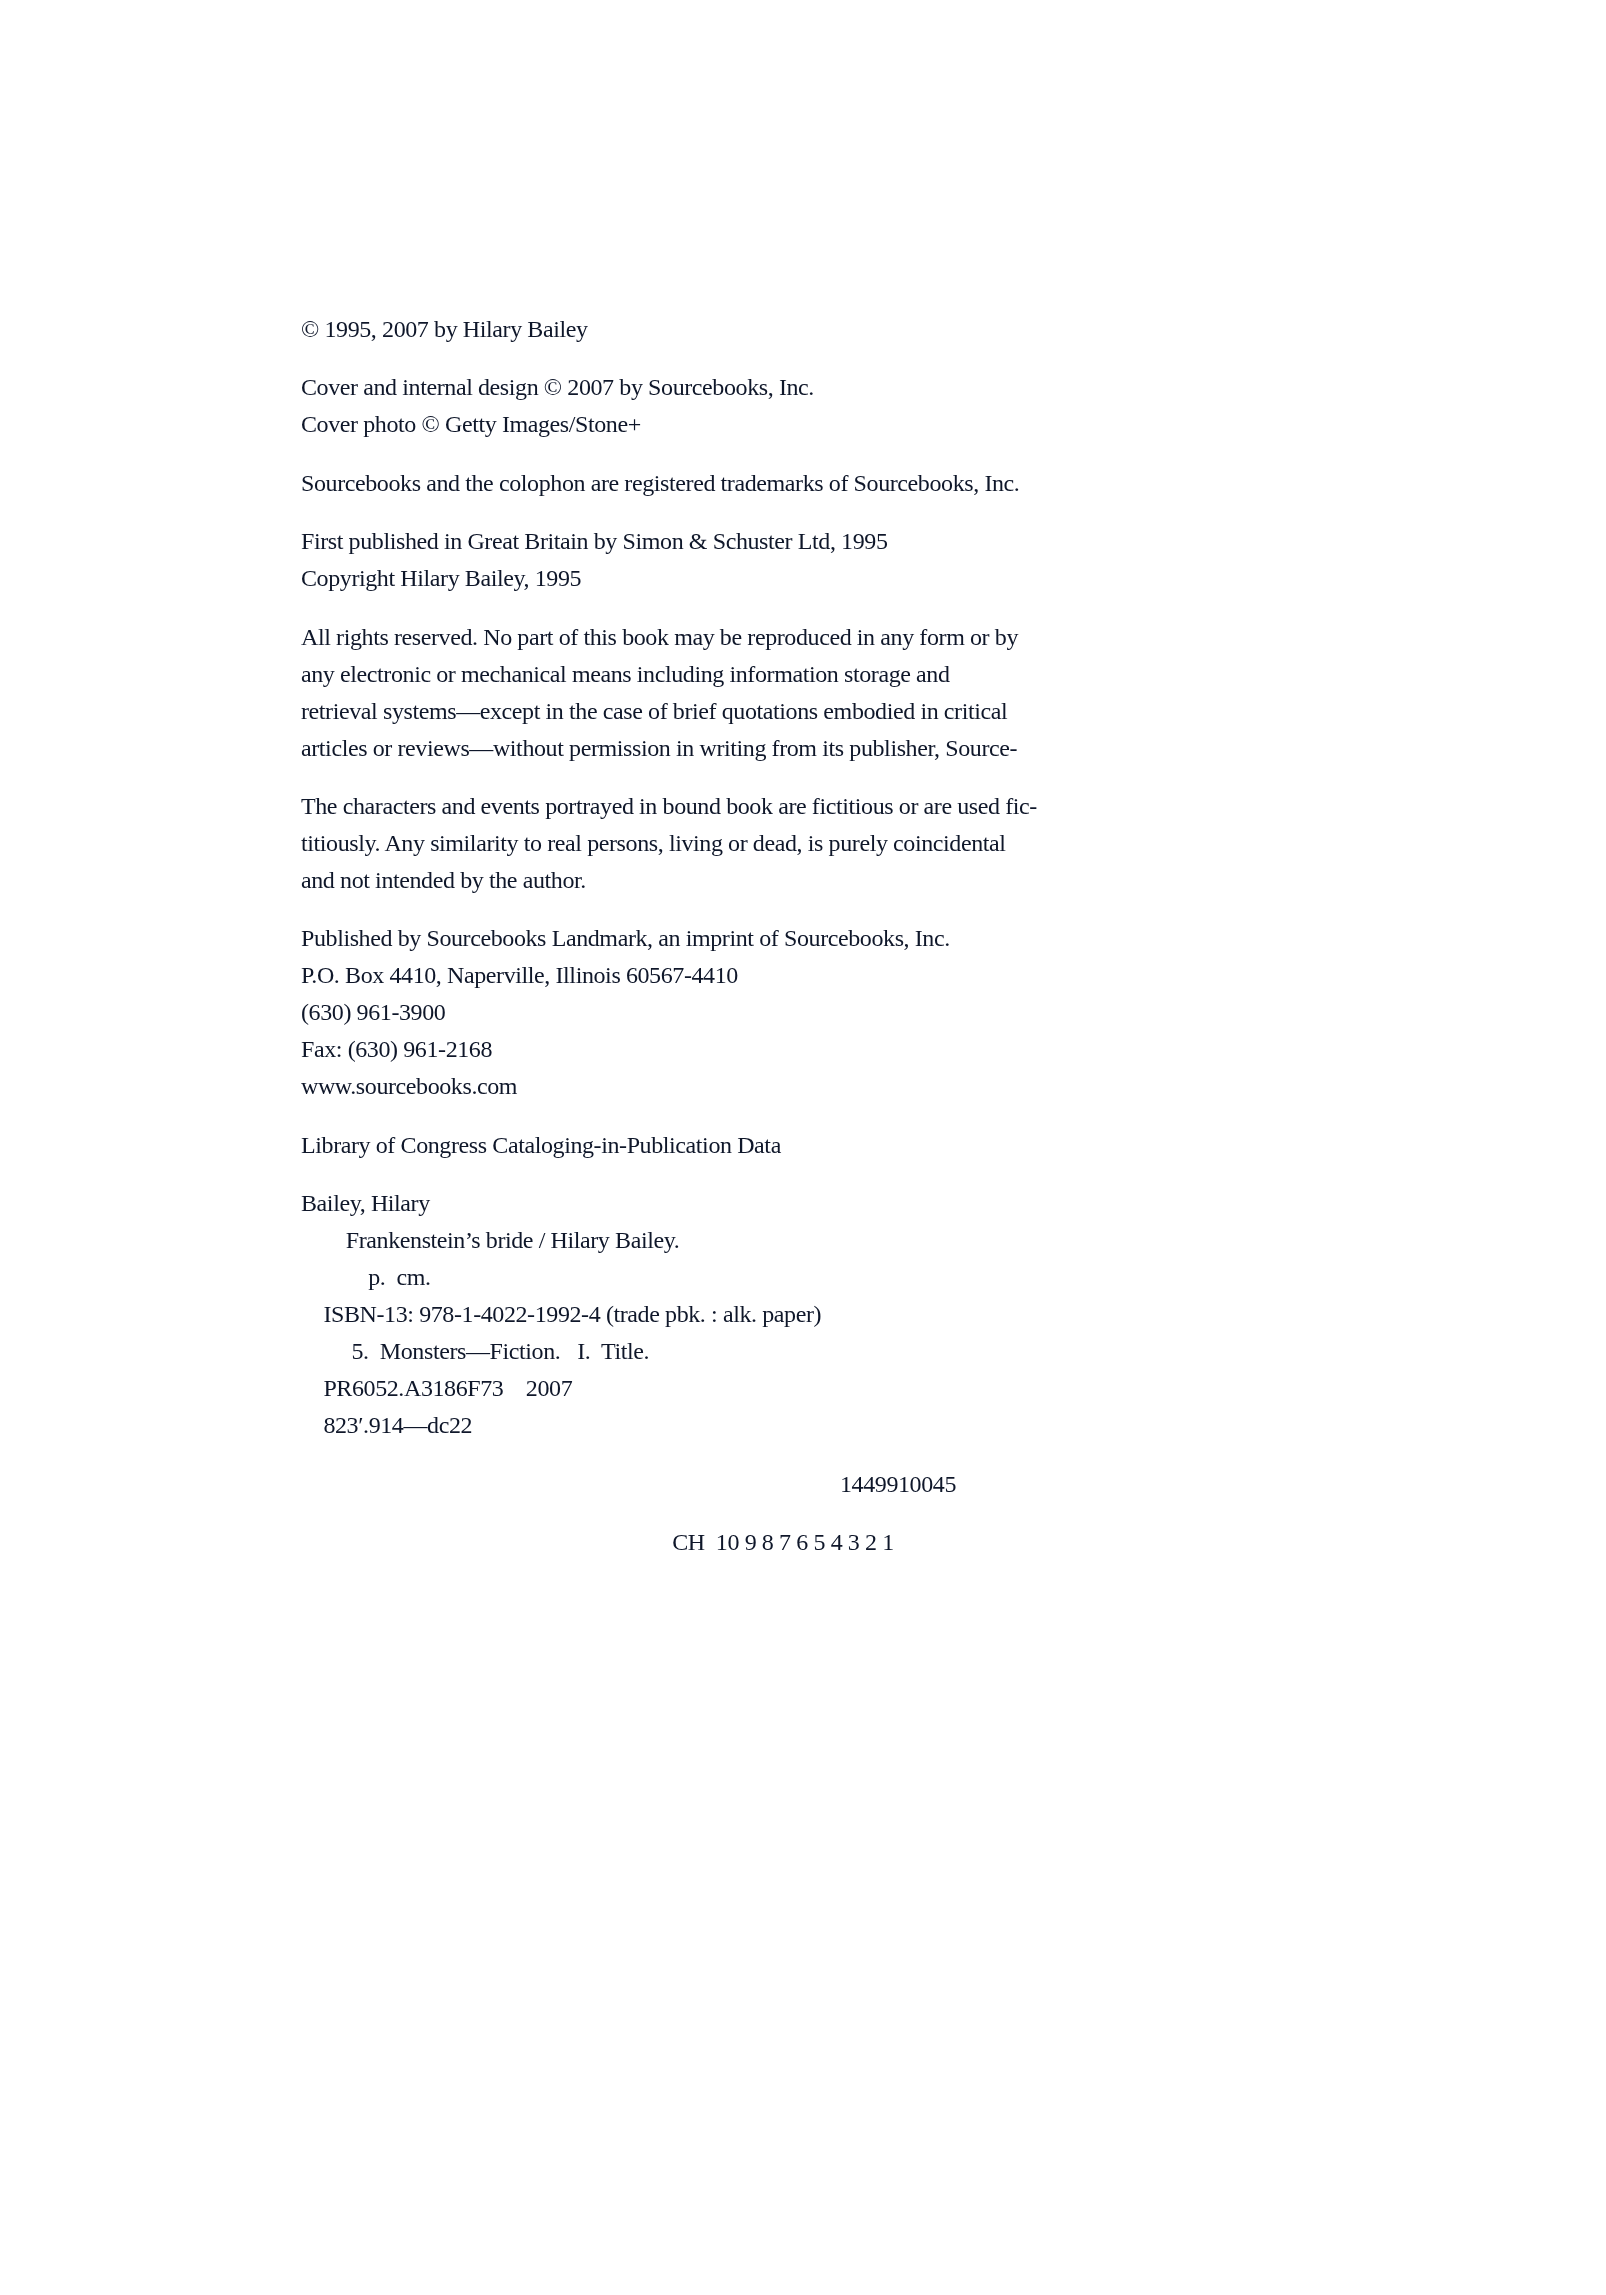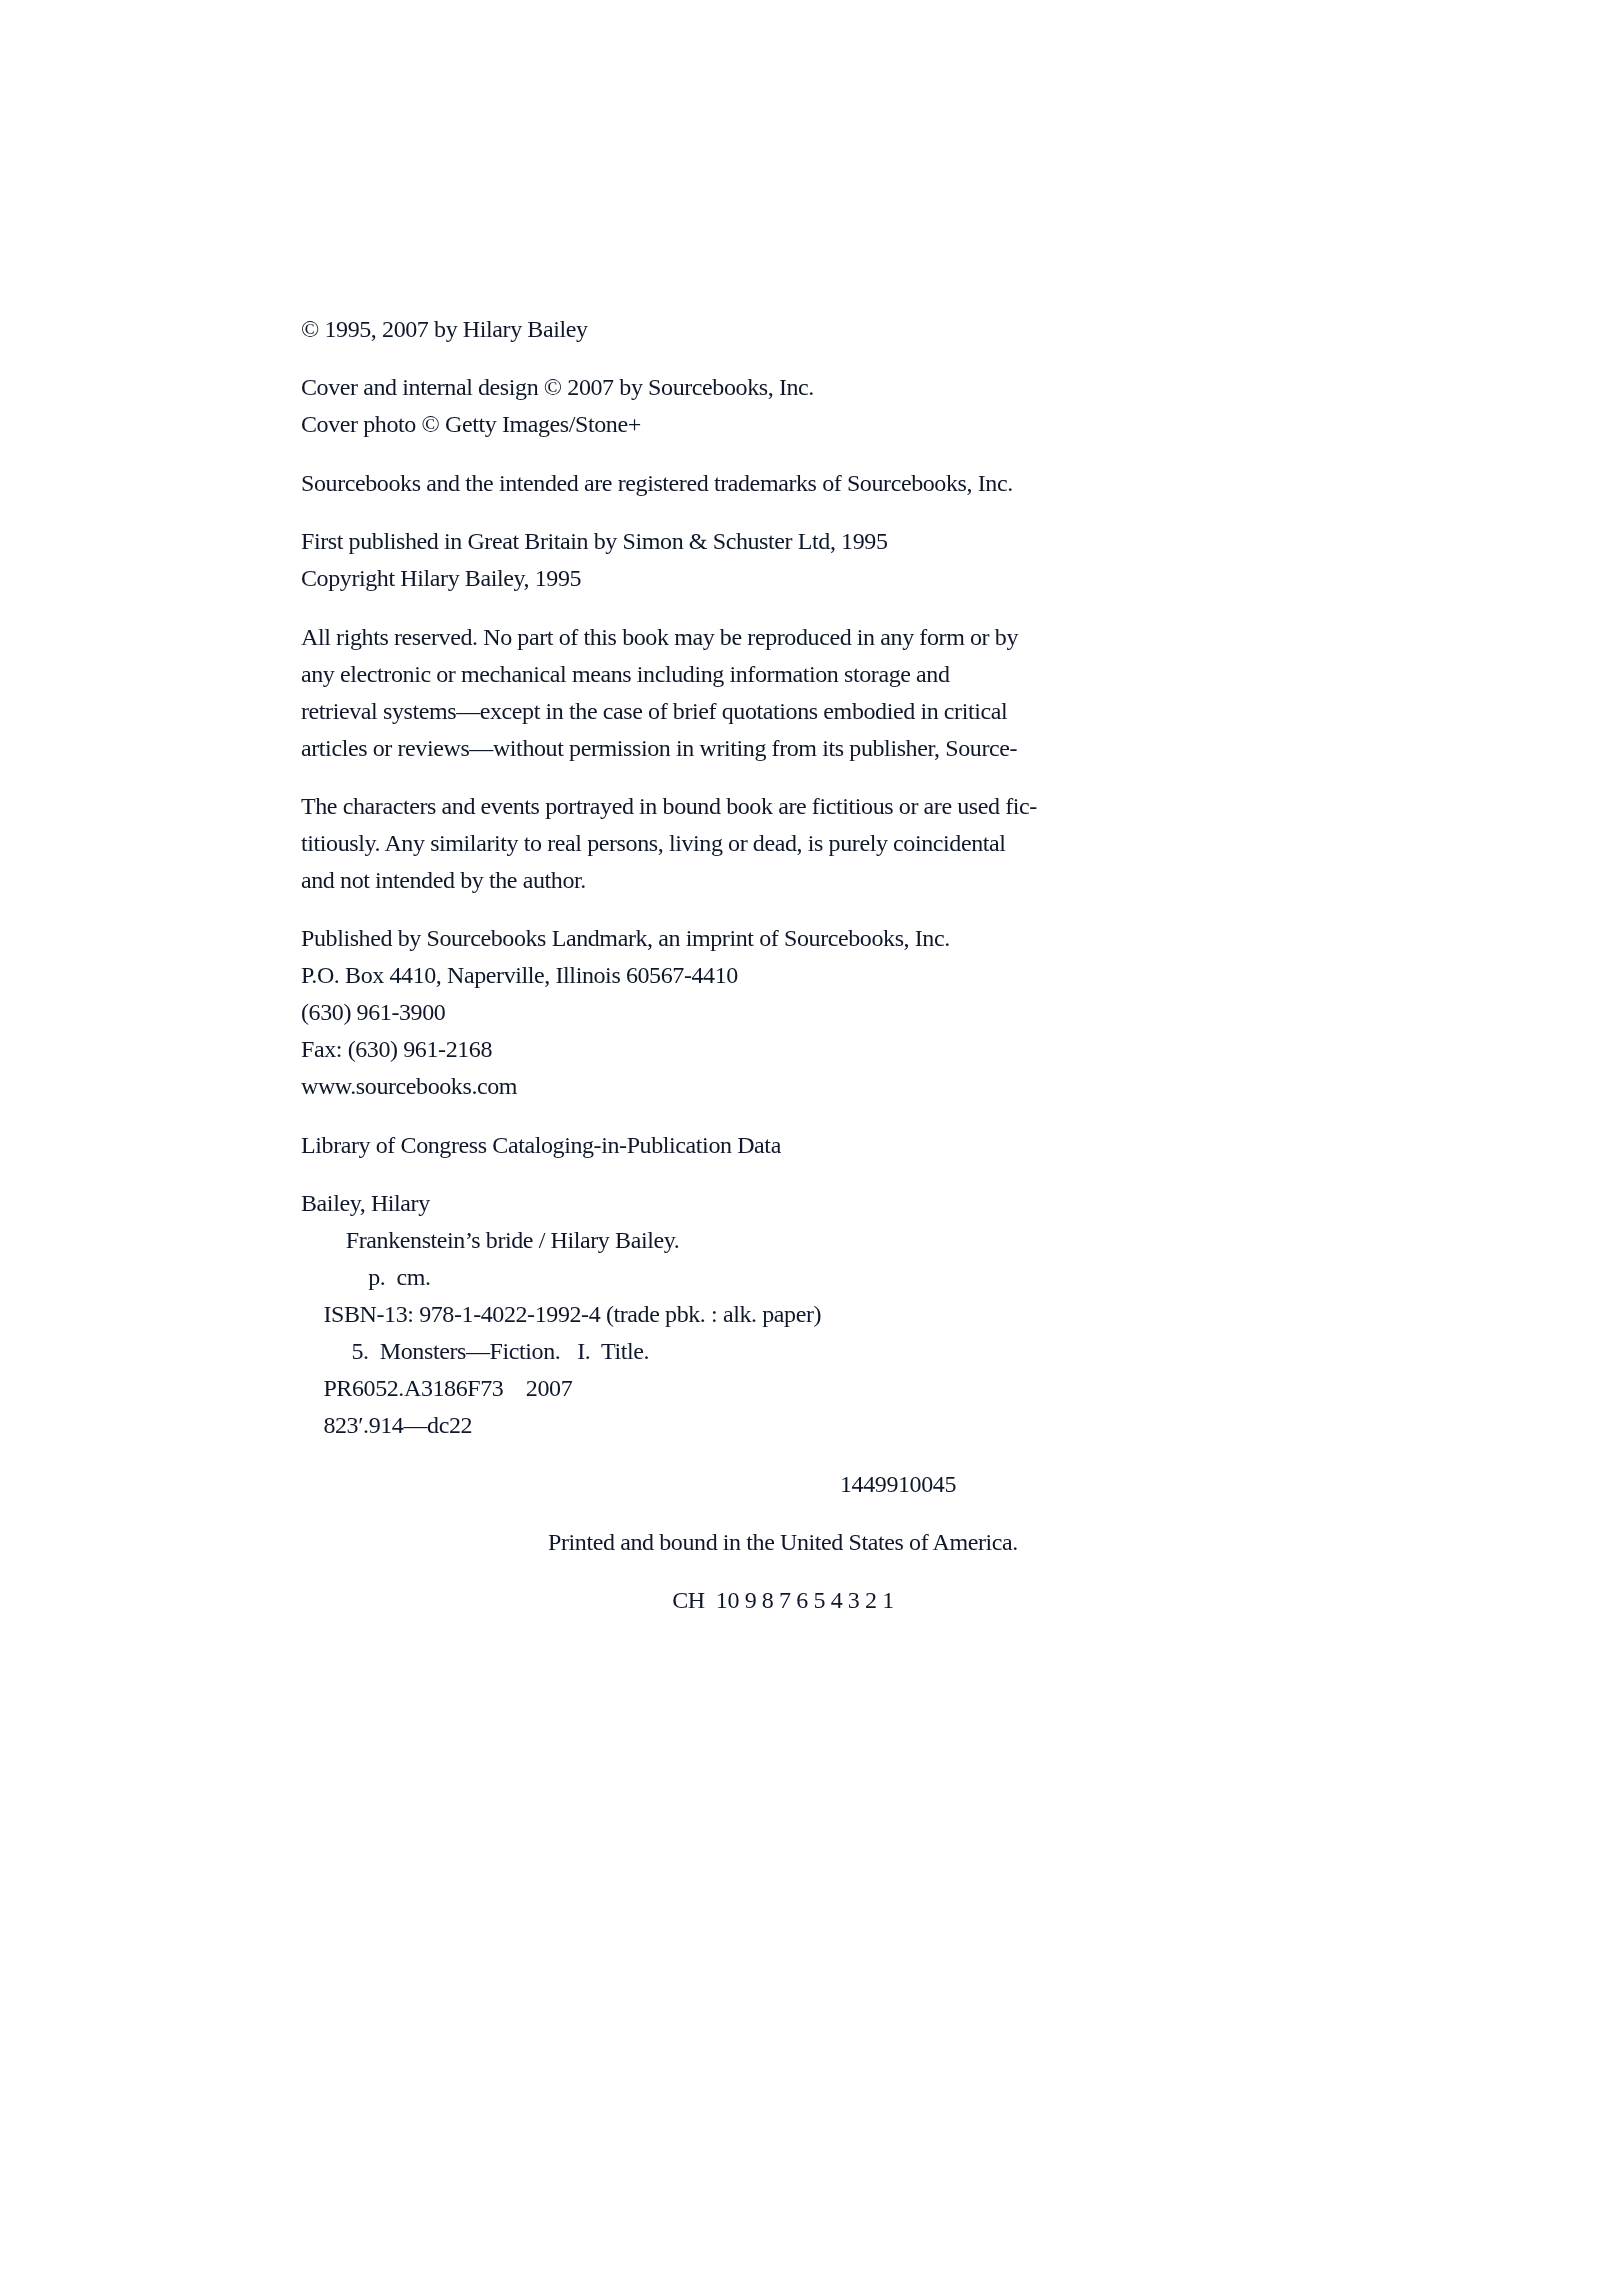--- a/index.html
+++ b/index.html
@@ -44,21 +44,21 @@
 <div class="page">
   <div class="text-block" id="text-block">
       <div class="block normal">
         <div class="line">© 1995, 2007 by Hilary Bailey</div>
       </div>
       <div class="block normal">
         <div class="line">Cover and internal design © 2007 by Sourcebooks, Inc.</div>
         <div class="line">Cover photo © Getty Images/Stone+</div>
       </div>
       <div class="block normal">
-        <div class="line">Sourcebooks and the intended are registered trademarks of Sourcebooks, Inc.</div>
+        <div class="line">Sourcebooks and the colophon are registered trademarks of Sourcebooks, Inc.</div>
       </div>
       <div class="block normal">
         <div class="line">First published in Great Britain by Simon &amp; Schuster Ltd, 1995</div>
         <div class="line">Copyright Hilary Bailey, 1995</div>
       </div>
       <div class="block normal">
         <div class="line">All rights reserved. No part of this book may be reproduced in any form or by</div>
         <div class="line">any electronic or mechanical means including information storage and</div>
         <div class="line">retrieval systems—except in the case of brief quotations embodied in critical</div>
         <div class="line">articles or reviews—without permission in writing from its publisher, Source-</div>
@@ -84,20 +84,17 @@
         <div class="line">            p.  cm.</div>
         <div class="line">    ISBN-13: 978-1-4022-1992-4 (trade pbk. : alk. paper)</div>
         <div class="line">         5.  Monsters—Fiction.   I.  Title.</div>
         <div class="line">    PR6052.A3186F73    2007</div>
         <div class="line">    823′.914—dc22</div>
       </div>
       <div class="block lccn">
         <div class="line">1449910045</div>
       </div>
       <div class="block center">
-        <div class="line">Printed and bound in the United States of America.</div>
-      </div>
-      <div class="block center">
         <div class="line">CH  10 9 8 7 6 5 4 3 2 1</div>
       </div>
     </div>
 </div>
 
 
 </body></html>

